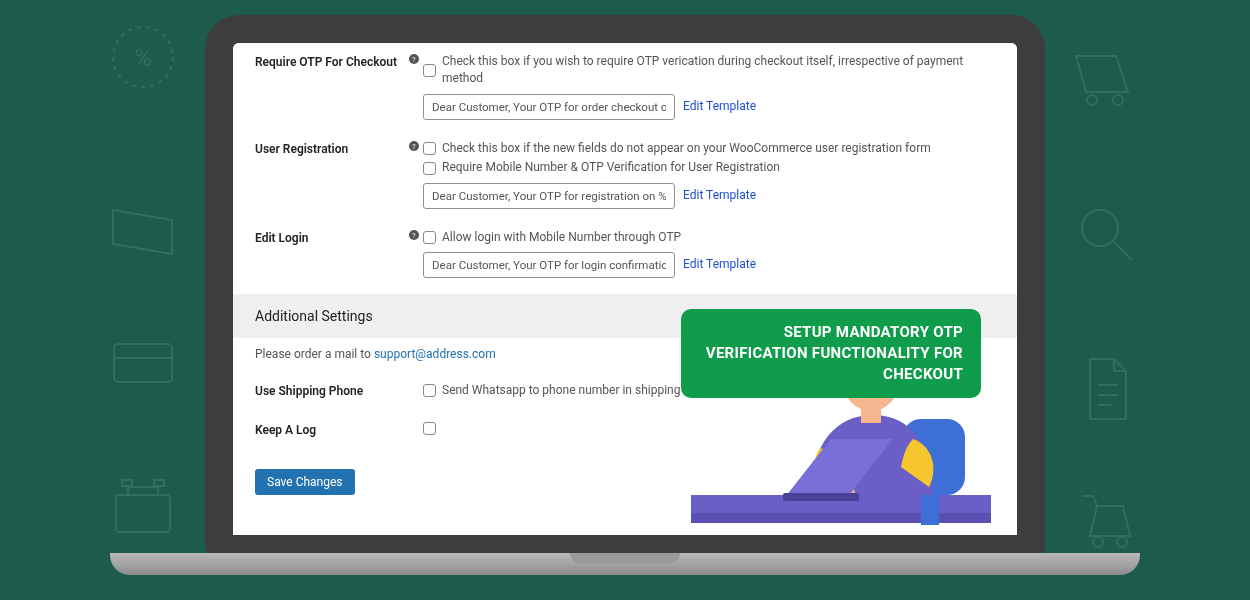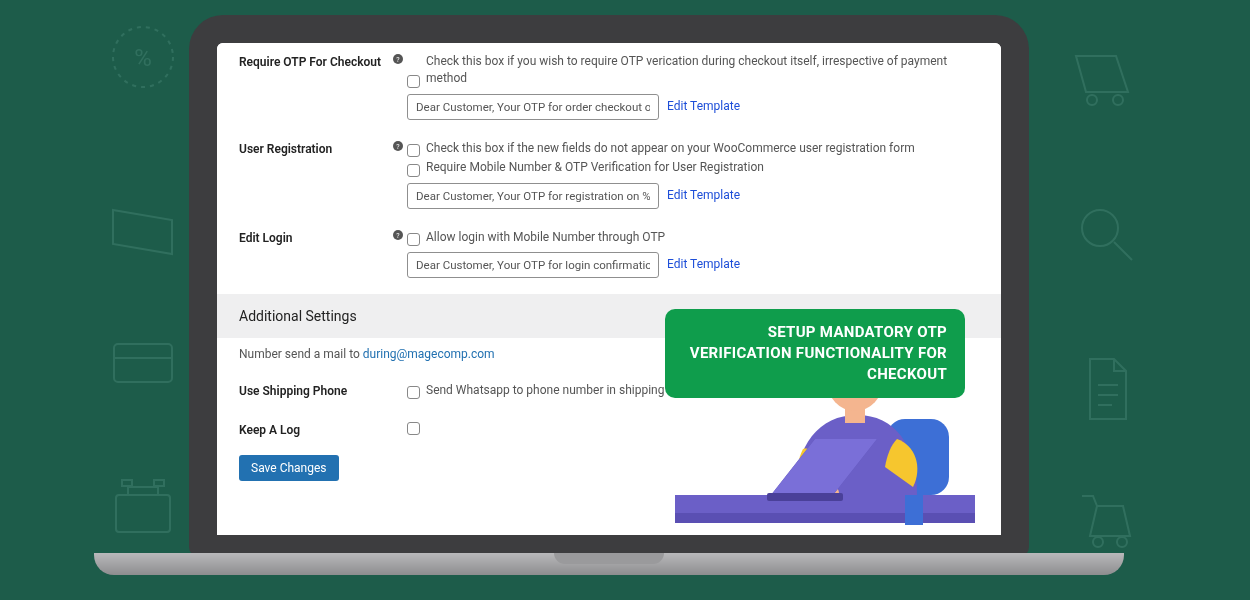--- a/index.html
+++ b/index.html
@@ -1,38 +1,38 @@
 <!DOCTYPE html>
 <html><head>
 <meta charset="utf-8">
 <style>
   *{box-sizing:border-box;margin:0;padding:0;font-family:-apple-system,BlinkMacSystemFont,"Segoe UI",Roboto,sans-serif}
   body{background:#1d5c4a;width:1250px;height:600px;overflow:hidden;position:relative}
   
   .bg-icon{position:absolute;opacity:.25;stroke:#6aa999;stroke-width:2;fill:none}
-  .laptop{position:absolute;left:189px;top:15px;width:840px;height:560px}
+  .laptop{position:absolute;left:205px;top:15px;width:840px;height:560px}
   .bezel{position:absolute;inset:0;bottom:18px;background:#fff;border:28px solid #3d3d3f;border-bottom-width:22px;border-radius:34px 34px 10px 10px;overflow:hidden}
   .base{position:absolute;left:-95px;right:-95px;bottom:0;height:22px;background:linear-gradient(#b9b9bb,#8d8d8f);border-radius:0 0 20px 20px}
   .notch{position:absolute;left:50%;top:0;transform:translateX(-50%);width:110px;height:11px;background:#9a9a9c;border-radius:0 0 12px 12px}
   .screen{position:absolute;inset:0;background:#fff;overflow:hidden;color:#333;font-size:12px;line-height:1.45}
   .row{display:flex;padding:10px 22px}
   .label{width:150px;font-weight:600;color:#222;font-size:12px;padding-top:1px}
   .help{width:18px;text-align:center;color:#555}
   .help svg{width:12px;height:12px;fill:#555}
   .content{flex:1}
-  .cb-line{display:flex;align-items:flex-end;margin-bottom:2px}
+  .cb-line{display:flex;align-items:center;margin-bottom:2px}
   .cb{width:13px;height:13px;border:1.2px solid #888;border-radius:3px;margin:1px 6px 0 0;flex:0 0 auto;background:#fff}
   .txt{color:#555}
   .tpl-row{display:flex;align-items:center;margin-top:6px}
   .tpl-input{width:252px;height:26px;border:1px solid #8f8f8f;border-radius:3px;padding:0 8px;font-size:11.5px;background:#fff;color:#555}
   .link{color:#1d4ed8;text-decoration:none;font-size:12px;margin-left:8px;cursor:pointer}
   .section{background:#efeff0;padding:12px 22px;font-weight:400;font-size:14px;color:#222;margin-top:6px}
   .note{padding:8px 22px;color:#555}
   .note a{color:#2271b1;text-decoration:none}
-  .save{margin:6px 22px;display:inline-block;background:#2271b1;color:#fff;border:none;border-radius:3px;padding:6px 12px;font-size:12px;cursor:pointer}
+  .save{margin:20px 22px;display:inline-block;background:#2271b1;color:#fff;border:none;border-radius:3px;padding:6px 12px;font-size:12px;cursor:pointer}
   
   .promo{position:absolute;right:-10px;bottom:-4px;width:370px;pointer-events:none}
   .badge{position:absolute;right:46px;top:-230px;background:#0f9d4c;color:#fff;font-weight:700;text-align:right;padding:13px 18px;border-radius:10px;font-size:15px;letter-spacing:.3px;line-height:1.4;width:300px}
   
   .ill{position:absolute;right:36px;bottom:0;width:300px;height:230px}
 </style>
 </head>
 <body>
 
 <svg class="bg-icon" style="left:108px;top:22px;width:70px;height:70px" viewBox="0 0 70 70">
@@ -134,21 +134,21 @@
           <div class="tpl-row">
             <input class="tpl-input" value="Dear Customer, Your OTP for login confirmation on %" style="">
             <a class="link">Edit Template</a>
           </div>
         </div>
       </div>
 
       <div class="section">Additional Settings</div>
 
       <div class="note">
-        <span>Number send a mail to </span><a>during@magecomp.com</a>
+        <span>Please order a mail to </span><a>support@address.com</a>
       </div>
 
       <div class="row">
         <div class="label">Use Shipping Phone</div>
         <div class="help" style="width:18px"></div>
         <div class="content">
           <div class="cb-line">
             <span class="cb"></span>
             <span class="txt">Send Whatsapp to phone number in shipping address</span>
           </div>

